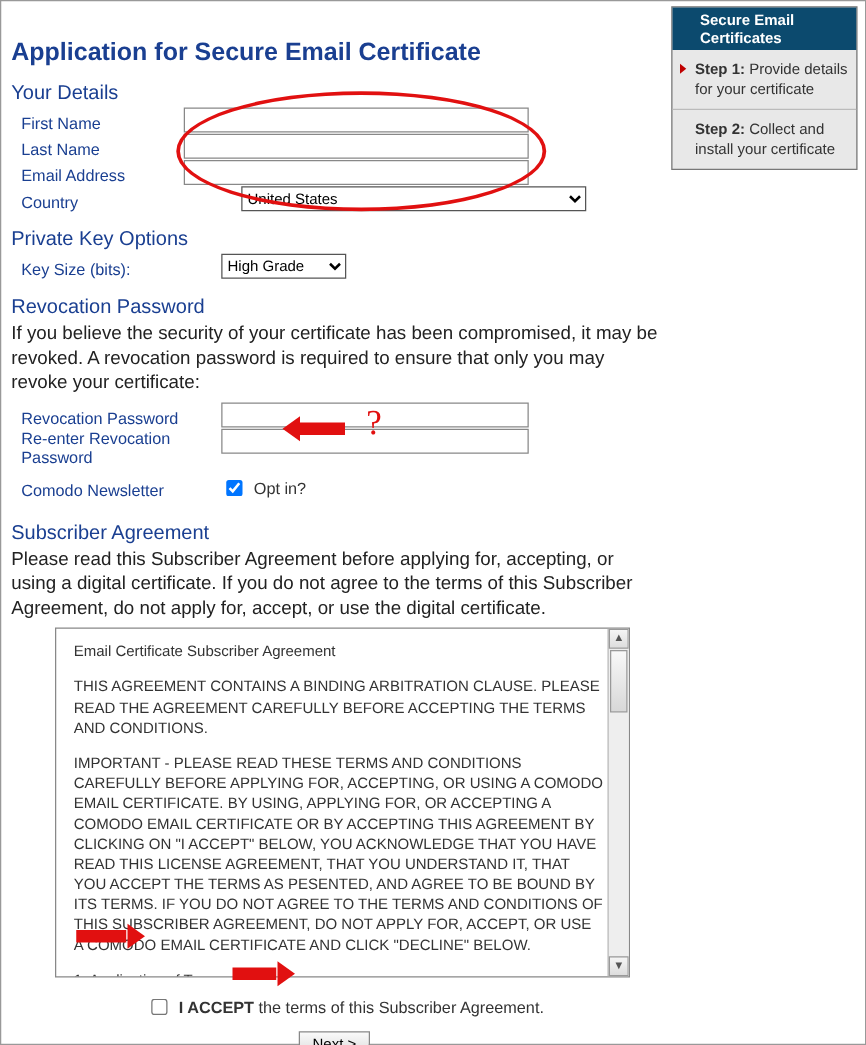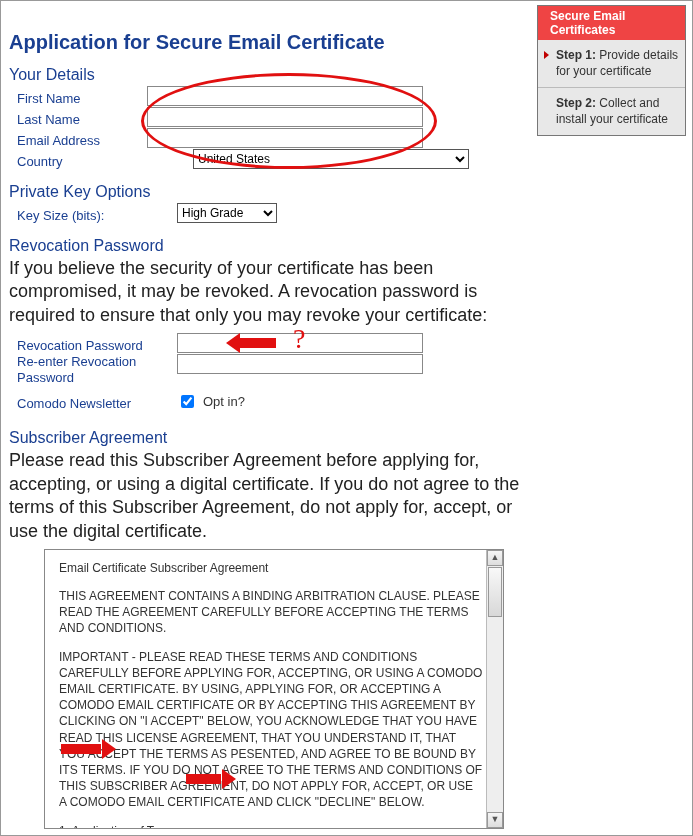--- a/index.html
+++ b/index.html
@@ -57,21 +57,21 @@
   .w270 { width: 270px; }
   .w240 { width: 240px; }
   select {
     border: 1px solid #555;
     font-size: 12px;
     background: #fff;
     height: 20px;
   }
   .w270s { width: 276px; margin-left: 46px; }
   .paragraph {
-    font-size: 18px;
+    font-size: 15px;
     line-height: 1.3;
     margin: 2px 0 6px 0;
     color: #222;
   }
   .agreement-box {
     width: 460px;
     height: 280px;
     border: 1px solid #888;
     margin-left: 35px;
     padding: 10px 20px 10px 14px;
@@ -121,24 +121,24 @@
   
   .sidebar {
     position: absolute;
     right: 6px; top: 4px;
     width: 147px;
     border: 1px solid #777;
     background: #e8e8e8;
     font-size: 12px;
   }
   .sidebar-head {
-    background: #ef4444;
+    background: #0c4a6e;
     color: #fff;
     font-weight: bold;
-    padding: 3px 12px;
+    padding: 3px 22px;
     font-size: 12px;
   }
   .step {
     padding: 8px 6px 8px 18px;
     border-bottom: 1px solid #bbb;
     line-height: 1.3;
     position: relative;
   }
   .step:last-child { border-bottom: none; }
   .step.active::before {

